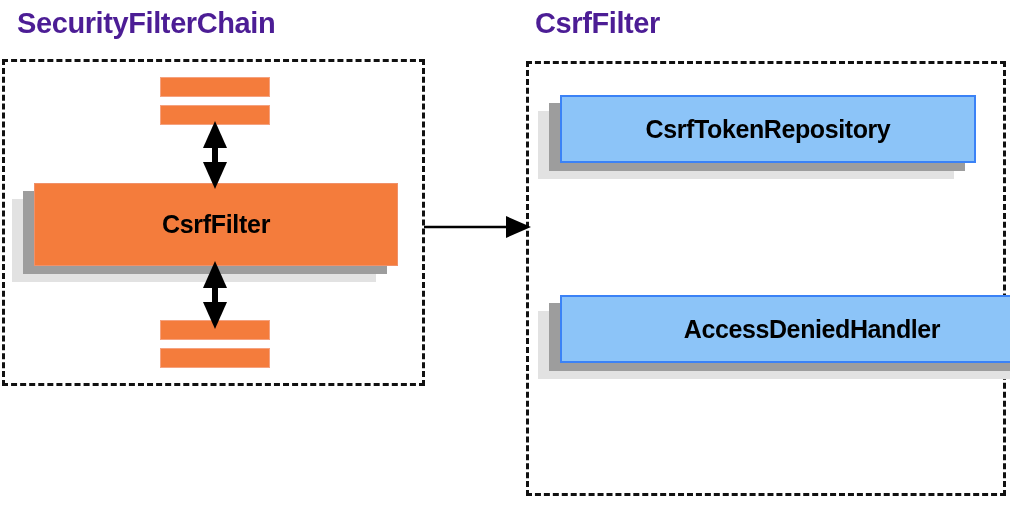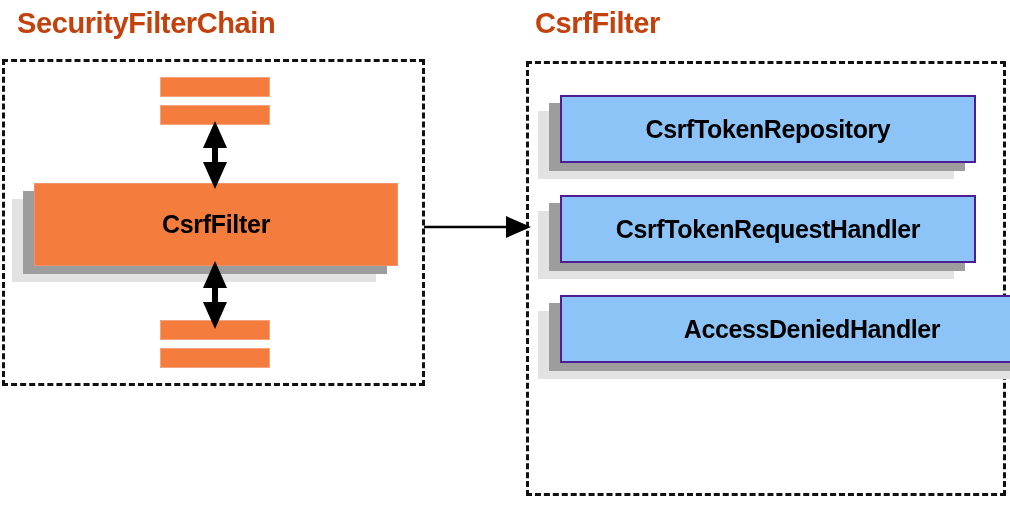--- a/index.html
+++ b/index.html
@@ -18,21 +18,21 @@
     height: 505px;
     background: #ffffff;
     overflow: hidden;
   }
 
   
   .panel-title {
     position: absolute;
     font-size: 29px;
     font-weight: bold;
-    color: #c2410c;
+    color: #4c1d95;
     letter-spacing: -0.4px;
     white-space: nowrap;
     line-height: 1;
   }
   #title-left  { left: 17px;  top: 9px; }
   #title-right { left: 535px; top: 9px; }
 
   
   .dashed-box {
     position: absolute;
@@ -84,21 +84,21 @@
   
   .node-orange .card {
     background: #f47c3c;
     border: 1px solid #f0916a;
     font-size: 25px;
     letter-spacing: -0.3px;
   }
   
   .node-blue .card {
     background: #8cc4f8;
-    border: 2px solid #4c1d95;
+    border: 2px solid #3b82f6;
     font-size: 25px;
     letter-spacing: -0.4px;
   }
 
   
   .slat {
     position: absolute;
     background: #f47c3c;
     border: 1px solid #f5a27f;
     box-sizing: border-box;
@@ -151,25 +151,20 @@
 
   <div class="slat" id="slat-bottom-1"></div>
   <div class="slat" id="slat-bottom-2"></div>
 
   <div class="node node-blue" id="node-csrftokenrepository">
     <div class="shadow-far"></div>
     <div class="shadow-near"></div>
     <div class="card">CsrfTokenRepository</div>
   </div>
 
-  <div class="node node-blue" id="node-csrftokenrequesthandler">
-    <div class="shadow-far"></div>
-    <div class="shadow-near"></div>
-    <div class="card">CsrfTokenRequestHandler</div>
-  </div>
 
   <div class="node node-blue" id="node-accessdeniedhandler">
     <div class="shadow-far"></div>
     <div class="shadow-near"></div>
     <div class="card">AccessDeniedHandler</div>
   </div>
 
 
   <svg id="arrow-layer" viewBox="0 0 1010 505">
 

